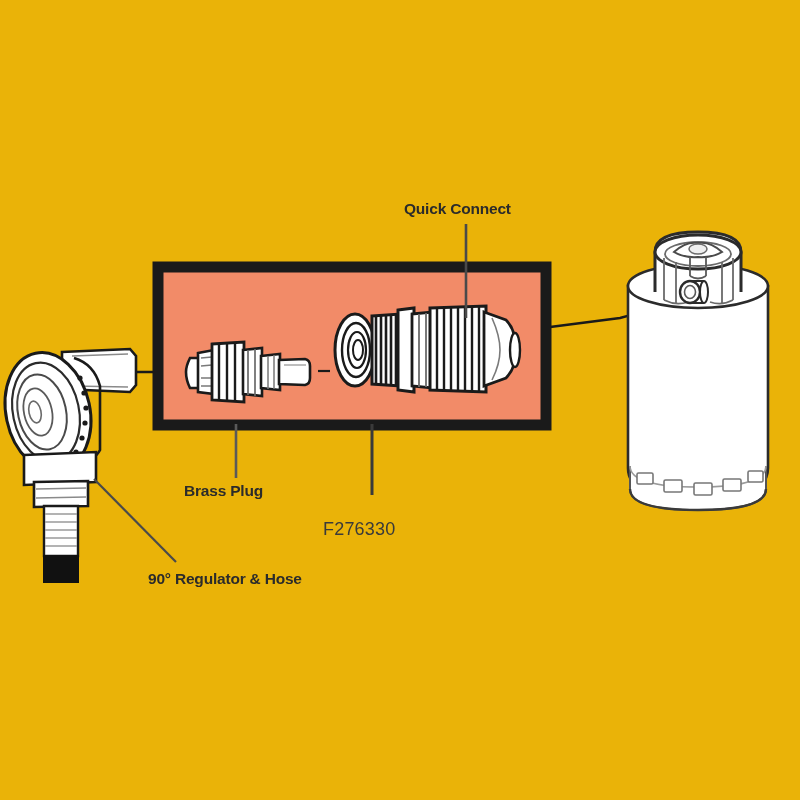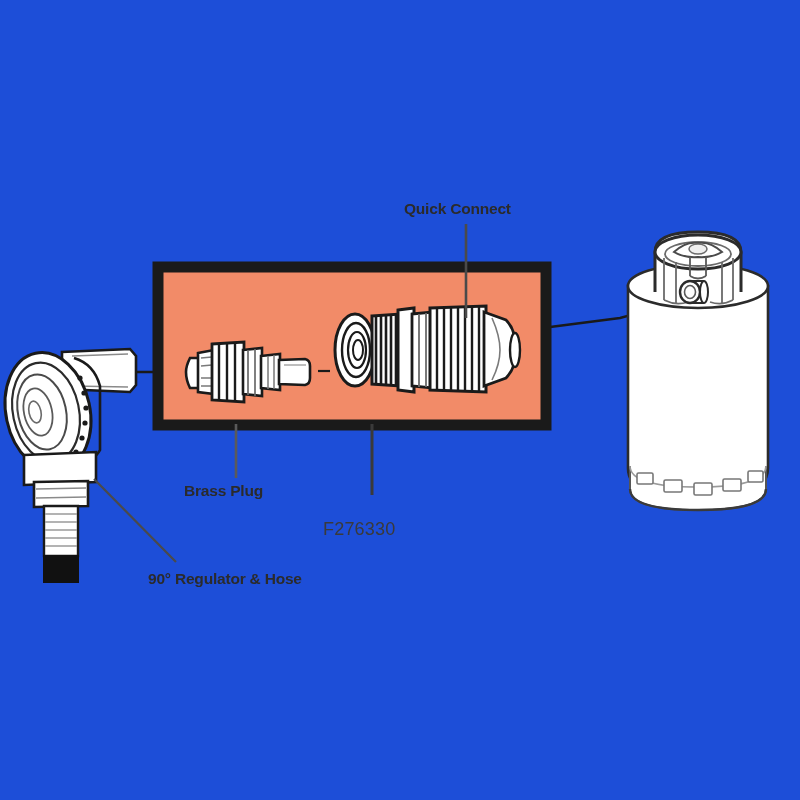--- a/index.html
+++ b/index.html
@@ -4,21 +4,21 @@
 <style>
   html, body {
     margin: 0;
     padding: 0;
     background: #ffffff;
   }
   #stage {
     position: relative;
     width: 800px;
     height: 800px;
-    background: #1d4ed8;
+    background: #eab308;
     overflow: hidden;
     font-family: "Liberation Sans", sans-serif;
   }
   #diagram {
     position: absolute;
     left: 0;
     top: 0;
     width: 800px;
     height: 800px;
   }

